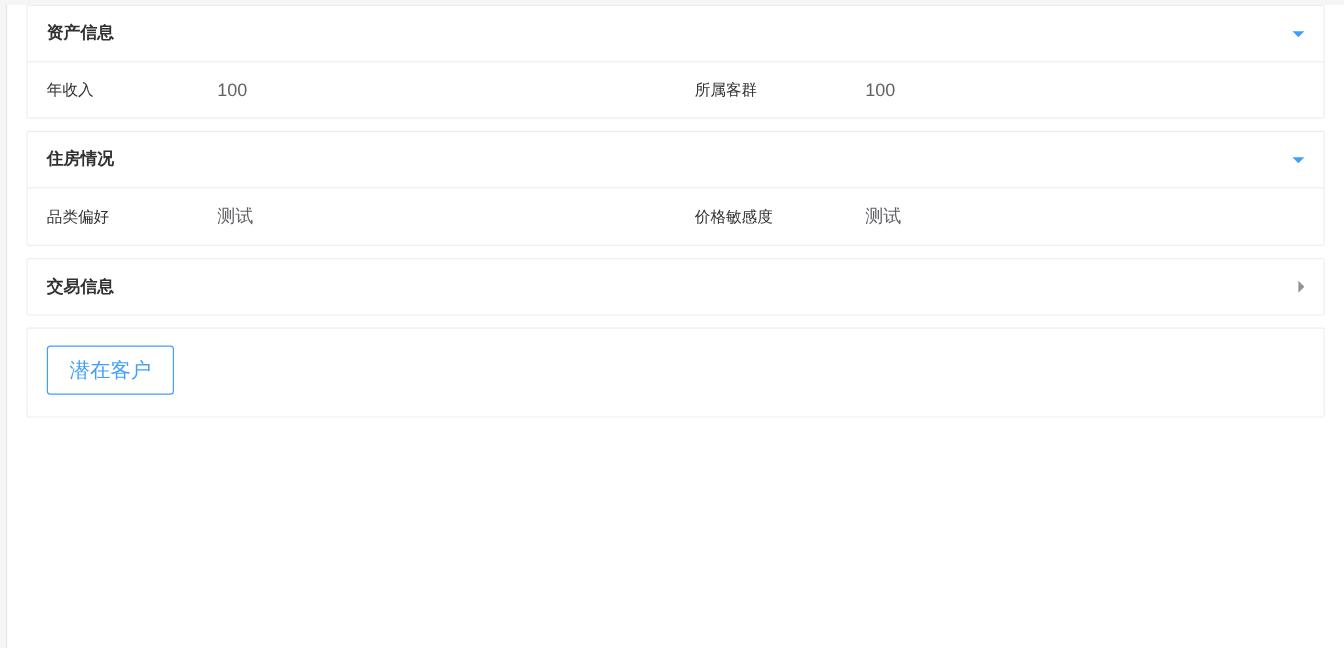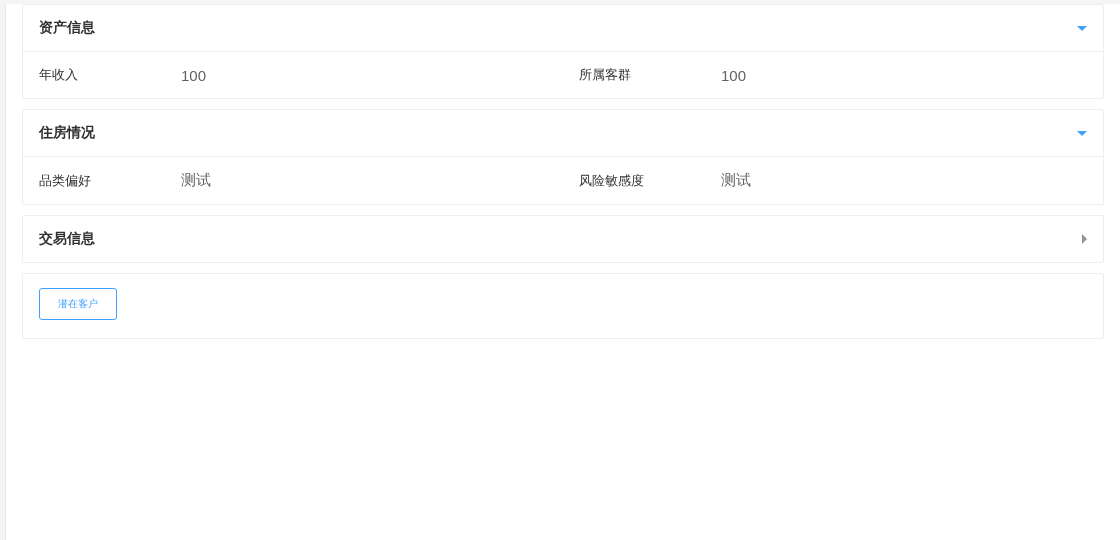--- a/index.html
+++ b/index.html
@@ -87,21 +87,21 @@
       font-size: 13px;
     }
     .tag-area {
       padding: 14px 16px 18px 16px;
     }
     .tag {
       display: inline-block;
       border: 1px solid #409eff;
       color: #409eff;
       background: #fff;
-      font-size: 10px;
+      font-size: 17px;
       padding: 8px 18px;
       border-radius: 3px;
       cursor: pointer;
     }
     .tri-down {
       width: 0; height: 0;
       border-left: 5px solid transparent;
       border-right: 5px solid transparent;
       border-top: 5px solid #409eff;
       display: inline-block;
@@ -140,21 +140,21 @@
     <div class="card-header">
       <span class="card-title">住房情况</span>
       <span class="tri-down"></span>
     </div>
     <div class="kv-row">
       <div class="kv-cell">
         <span class="kv-label">品类偏好</span>
         <span class="kv-value">测试</span>
       </div>
       <div class="kv-cell">
-        <span class="kv-label">风险敏感度</span>
+        <span class="kv-label">价格敏感度</span>
         <span class="kv-value">测试</span>
       </div>
     </div>
   </div>
 
   <div class="card">
     <div class="card-header no-border">
       <span class="card-title">交易信息</span>
       <span class="tri-right"></span>
     </div>

